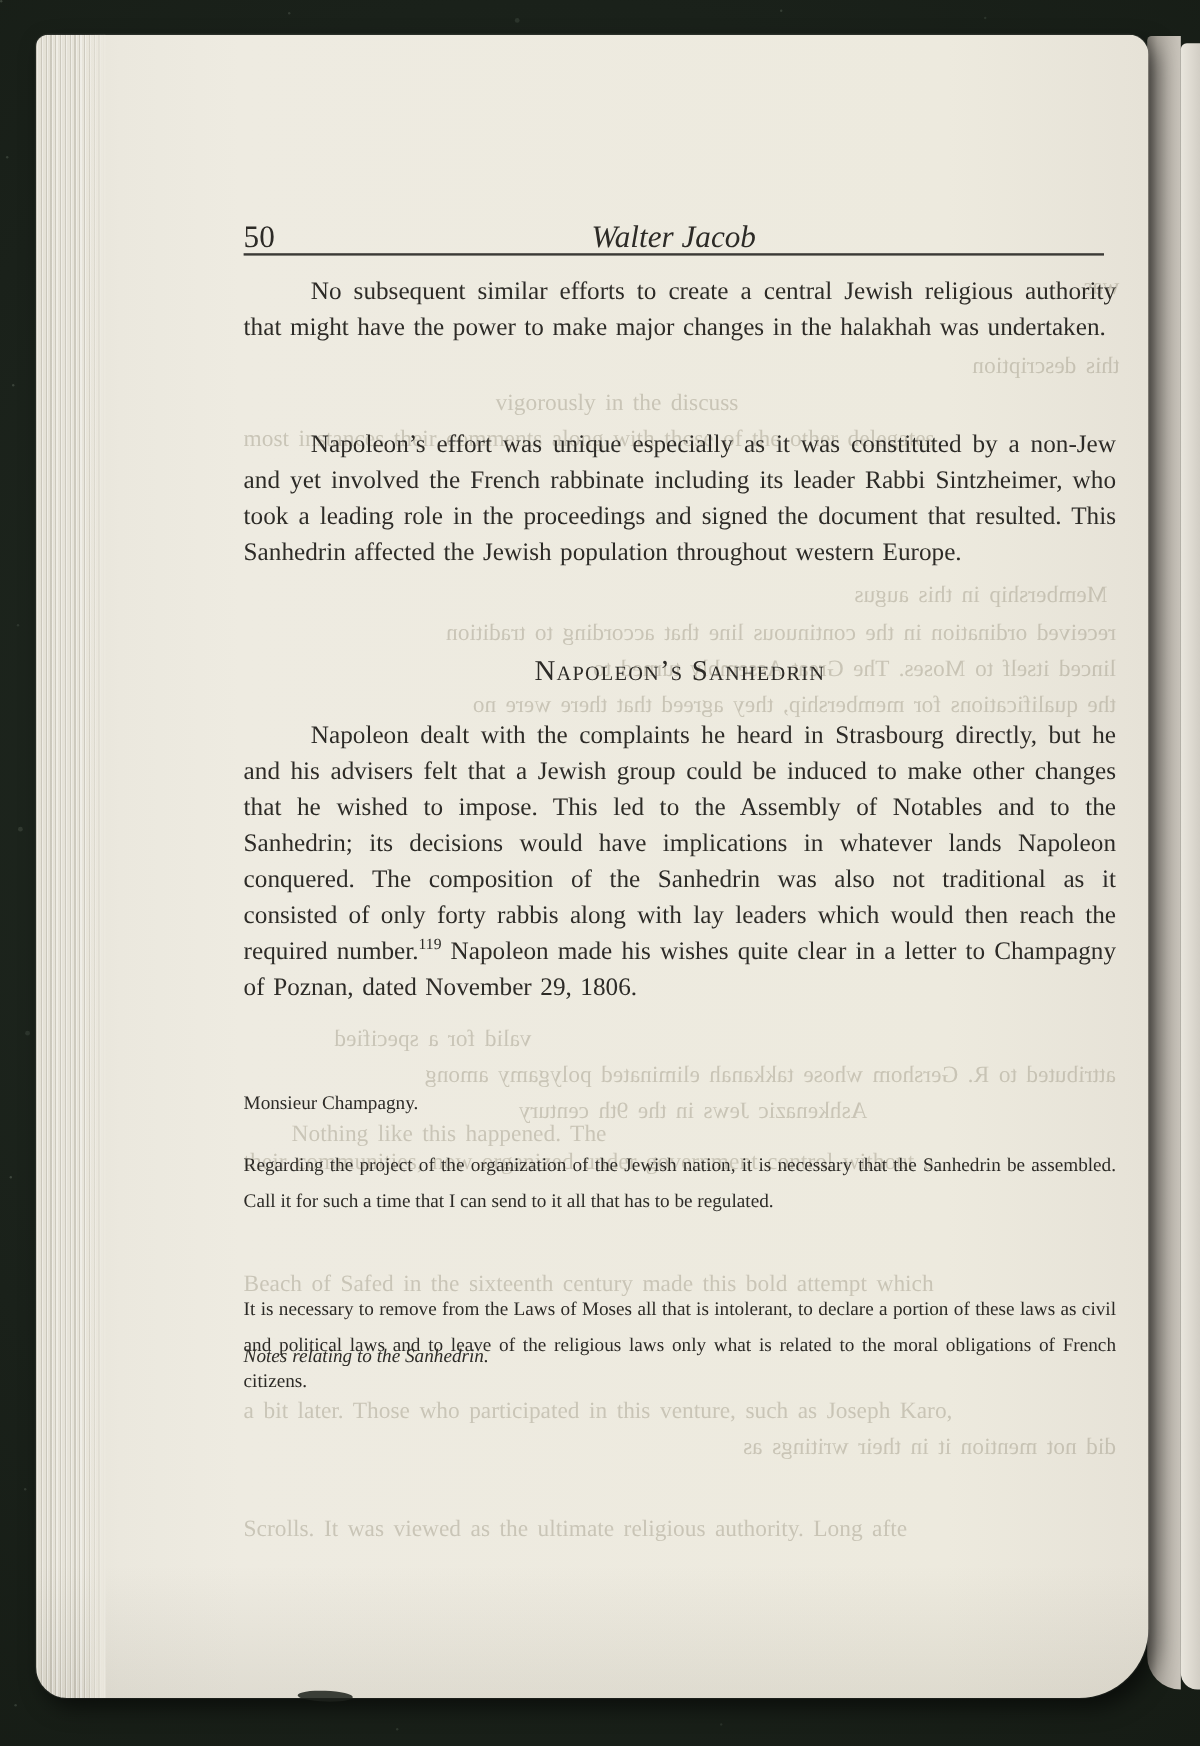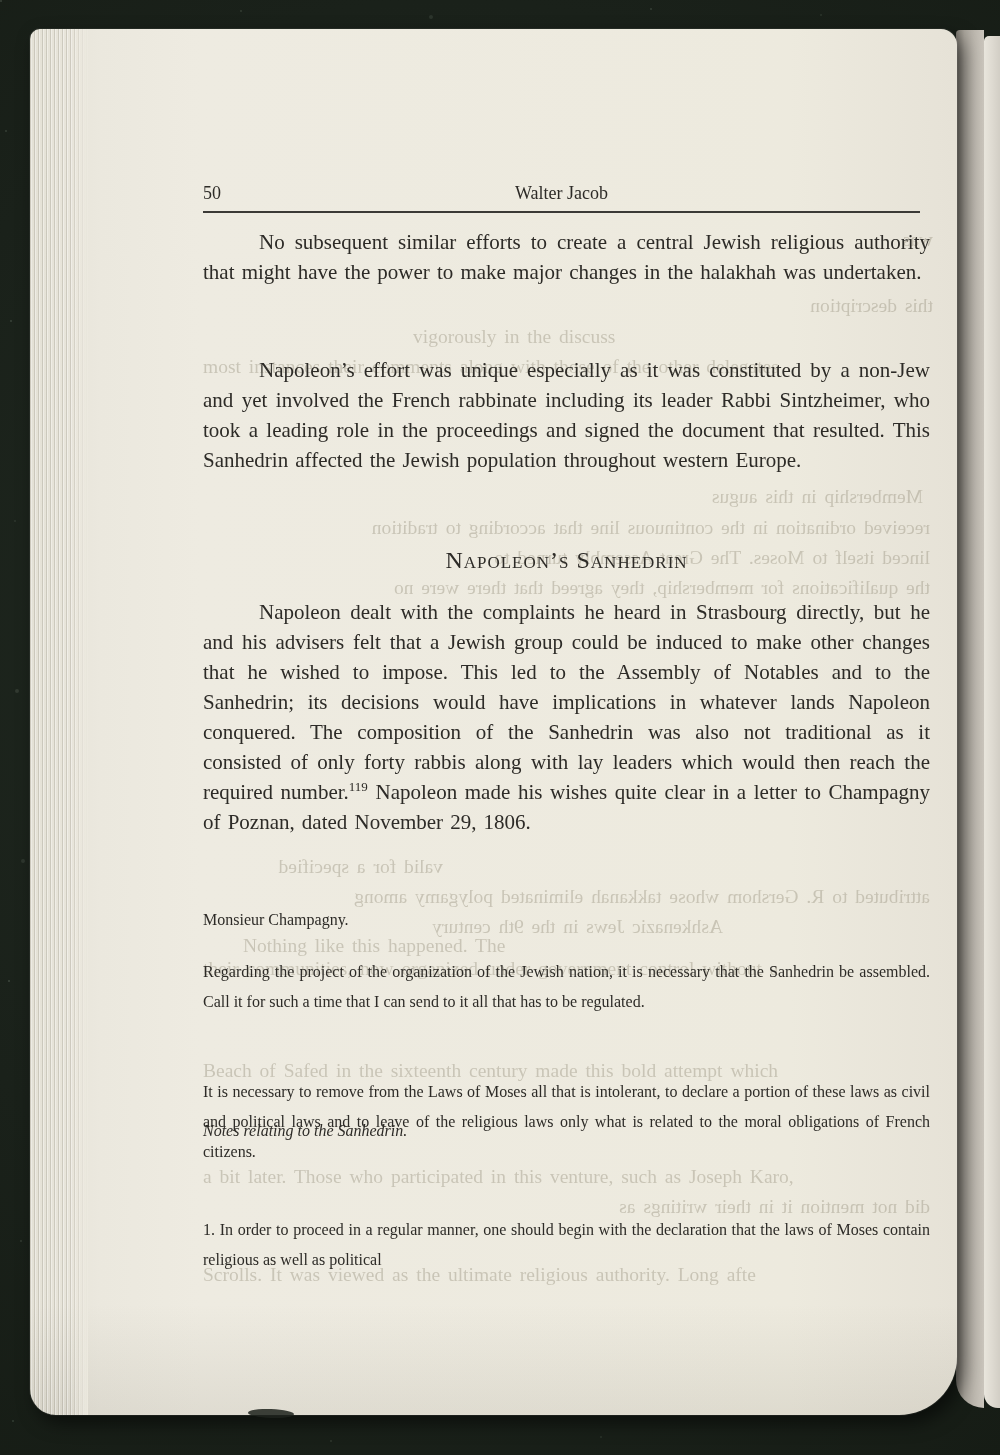--- a/index.html
+++ b/index.html
@@ -32,23 +32,23 @@
            linear-gradient(90deg, rgba(255,255,255,0) 70%, #ebe8de 100%),
            repeating-linear-gradient(90deg, rgba(115,110,95,.22) 0 1px, rgba(255,255,255,.35) 1px 2px, rgba(0,0,0,0) 2px 4px);}
   .notch{position:absolute;left:218px;bottom:-3px;width:46px;height:9px;border-radius:50%;
          background:#1d221c;transform:rotate(2deg);opacity:.85;}
 
   .ghost{position:absolute;white-space:nowrap;overflow:hidden;color:#98927f;opacity:.42;
          font-size:19.5px;filter:blur(0.55px);word-spacing:3px;}
   .ghost.m{transform:scaleX(-1);}
 
   .header{position:absolute;left:173px;top:154px;width:717px;height:28px;
-          border-bottom:2px solid #3b3a36;color:#2d2b27;font-size:18px;}
+          border-bottom:2px solid #3b3a36;color:#2d2b27;font-size:26px;}
   .pnum{position:absolute;left:0;top:0;}
-  .running{position:absolute;left:0;right:0;text-align:center;}
+  .running{position:absolute;left:0;right:0;text-align:center;font-style:italic;}
 
   .para{position:absolute;left:173px;width:727px;margin:0;color:#2d2b27;
         font-size:21px;line-height:30px;text-align:justify;}
   .indent{text-indent:56px;}
   .body-sp{word-spacing:0.09em;font-family:Liberation Serif, serif;}
   .heading{position:absolute;left:173px;width:727px;margin:0;text-align:center;color:#2d2b27;
            font-variant:small-caps;font-weight:normal;font-size:24px;line-height:30px;letter-spacing:1px;}
   .letter{font-size:16px;line-height:30px;}
   sup{font-size:13px;line-height:0;vertical-align:super;}
 </style>
@@ -97,17 +97,16 @@
     <p class="para indent body-sp" style="top:568px;"><span>Napoleon dealt with the complaints he heard in Strasbourg directly, but he and his advisers felt that a Jewish group could be induced to make other changes that he wished to impose. This led to the Assembly of Notables and to the Sanhedrin; its decisions would have implications in whatever lands Napoleon conquered. The composition of the Sanhedrin was also not traditional as it consisted of only forty rabbis along with lay leaders which would then reach the required number.</span><sup>119</sup><span> Napoleon made his wishes quite clear in a letter to Champagny of Poznan, dated November 29, 1806.</span></p>
 
     <p class="para letter" style="top:876px;">Monsieur Champagny.</p>
 
     <p class="para letter" style="top:928px;">Regarding the project of the organization of the Jewish nation, it is necessary that the Sanhedrin be assembled. Call it for such a time that I can send to it all that has to be regulated.</p>
 
     <p class="para letter" style="top:1048px;">It is necessary to remove from the Laws of Moses all that is intolerant, to declare a portion of these laws as civil and political laws and to leave of the religious laws only what is related to the moral obligations of French citizens.</p>
 
     <p class="para letter" style="top:1087px;font-style:italic;">Notes relating to the Sanhedrin.</p>
 
-    <p class="para letter" style="top:1186px;">1.  In order to proceed in a regular manner, one should begin with the declaration that the laws of Moses contain religious as well as political</p>
 
     <div class="notch"></div>
   </div>
 </div>
 
 </body></html>

